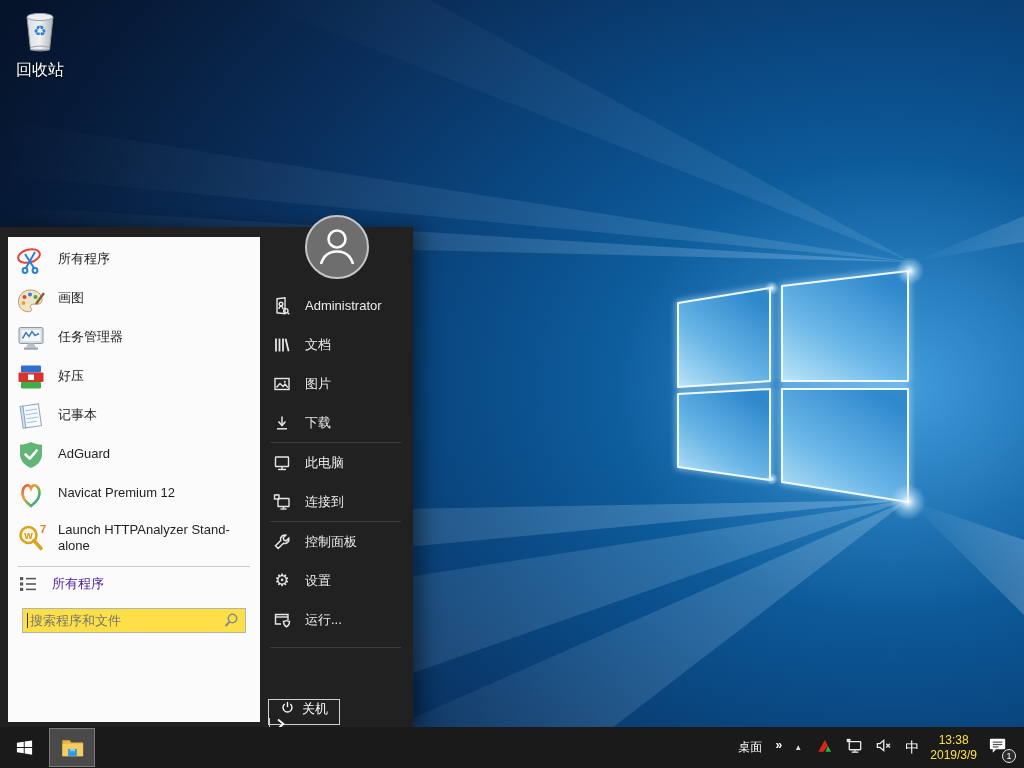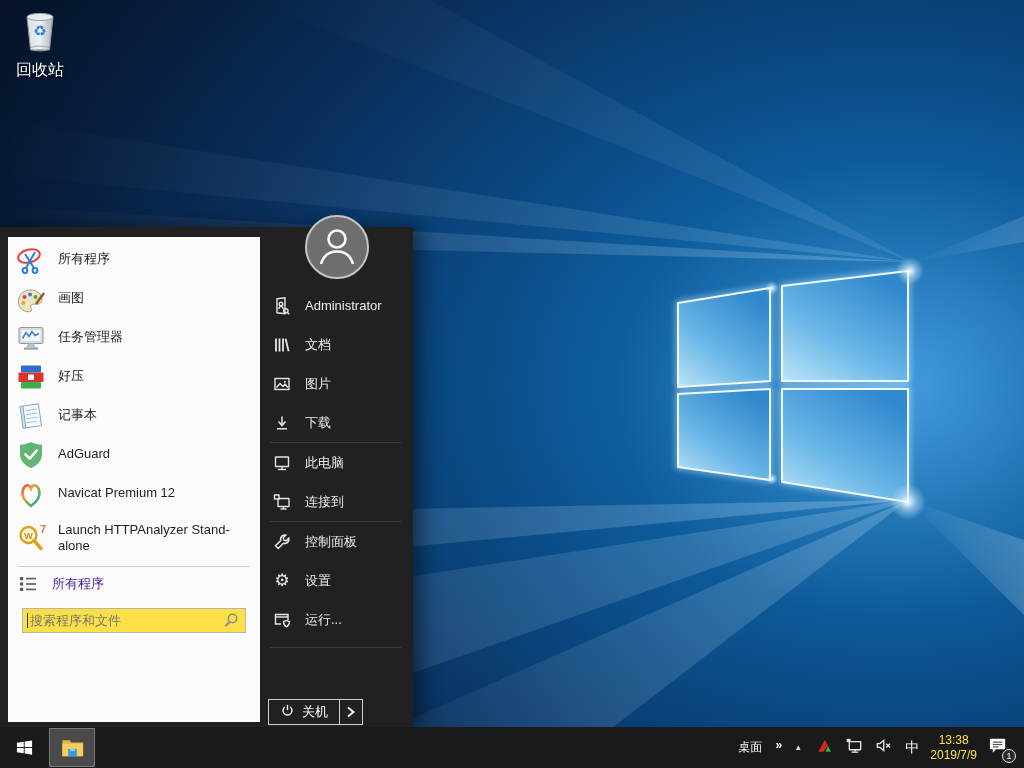--- a/index.html
+++ b/index.html
@@ -38,21 +38,21 @@
   .avatar { position:absolute; left:45px; top:-26px; width:64px; height:64px; border-radius:50%;
     background:#6e6e6e; border:2px solid #c6c6c6; display:flex; align-items:center; justify-content:center; }
   .r-list { position:absolute; top:45px; left:0; right:0; }
   .r-item { height:39px; display:flex; align-items:center; gap:13px; padding-left:12px;
     font-size:13px; cursor:default; }
   .r-ico { width:20px; height:20px; flex:0 0 20px; display:flex; align-items:center; justify-content:center; }
   .rp-divider { height:1px; background:#3c3c3c; margin:0 12px 0 10px; }
   .gear-glyph { font-size:17px; color:#e6e6e6; line-height:1; }
 
   .shutdown-row { position:absolute; left:8px; top:458px; display:flex; }
-  .shutdown { display:flex; align-items:stretch; border:1px solid #cfcfcf; height:26px; color:#fff; }
+  .shutdown { display:flex; align-items:stretch; border:1px solid #cfcfcf; height:26px; color:#fff;flex-direction:column; }
   .shut-main { display:flex; align-items:center; gap:7px; padding:0 11px; font-size:13px; }
   .shut-arrow { width:23px; border-left:1px solid #cfcfcf; display:flex; align-items:center; justify-content:center; }
 
   
   .taskbar { position:absolute; left:0; bottom:0; width:1024px; height:41px;
     background:#1a1a1a; z-index:10; display:flex; align-items:stretch; }
   .tb-btn { width:48px; display:flex; align-items:center; justify-content:center; cursor:default; }
   .tb-btn.active { background:#4a4a4a; box-shadow:inset 0 0 0 1px #7a7a7a; margin:1px; width:46px; }
   .tray { margin-left:auto; display:flex; align-items:center; padding-right:12px; }
   .tray > * { margin-left:11px; }
@@ -474,21 +474,21 @@
       <span>
         <svg width="19" height="19" viewBox="0 0 20 20" fill="none" stroke="#e8e8e8" stroke-width="1.4">
           <path d="M2.5 8v4h2.8l3.9 3.4V4.6L5.3 8z"></path>
           <line x1="11.8" y1="8.2" x2="15.8" y2="12.2"></line>
             <line x1="15.8" y1="8.2" x2="11.8" y2="12.2"></line>
         </svg>
       </span>
       <span class="ime">中</span>
       <div class="clock">
         <div>13:38</div>
-        <div>2019/7/9</div>
+        <div>2019/3/9</div>
       </div>
       <div class="notif">
         <svg width="21" height="21" viewBox="0 0 22 22">
           <rect x="2" y="4" width="16" height="11" rx="1" fill="#fff"></rect>
           <path d="M5 15v3.5L8.5 15z" fill="#fff"></path>
           <line x1="5" y1="7.5" x2="15" y2="7.5" stroke="#555" stroke-width="1.3"></line>
           <line x1="5" y1="10" x2="15" y2="10" stroke="#555" stroke-width="1.3"></line>
           <line x1="5" y1="12.5" x2="11" y2="12.5" stroke="#555" stroke-width="1.3"></line>
         </svg>
         <span class="notif-badge">1</span>

